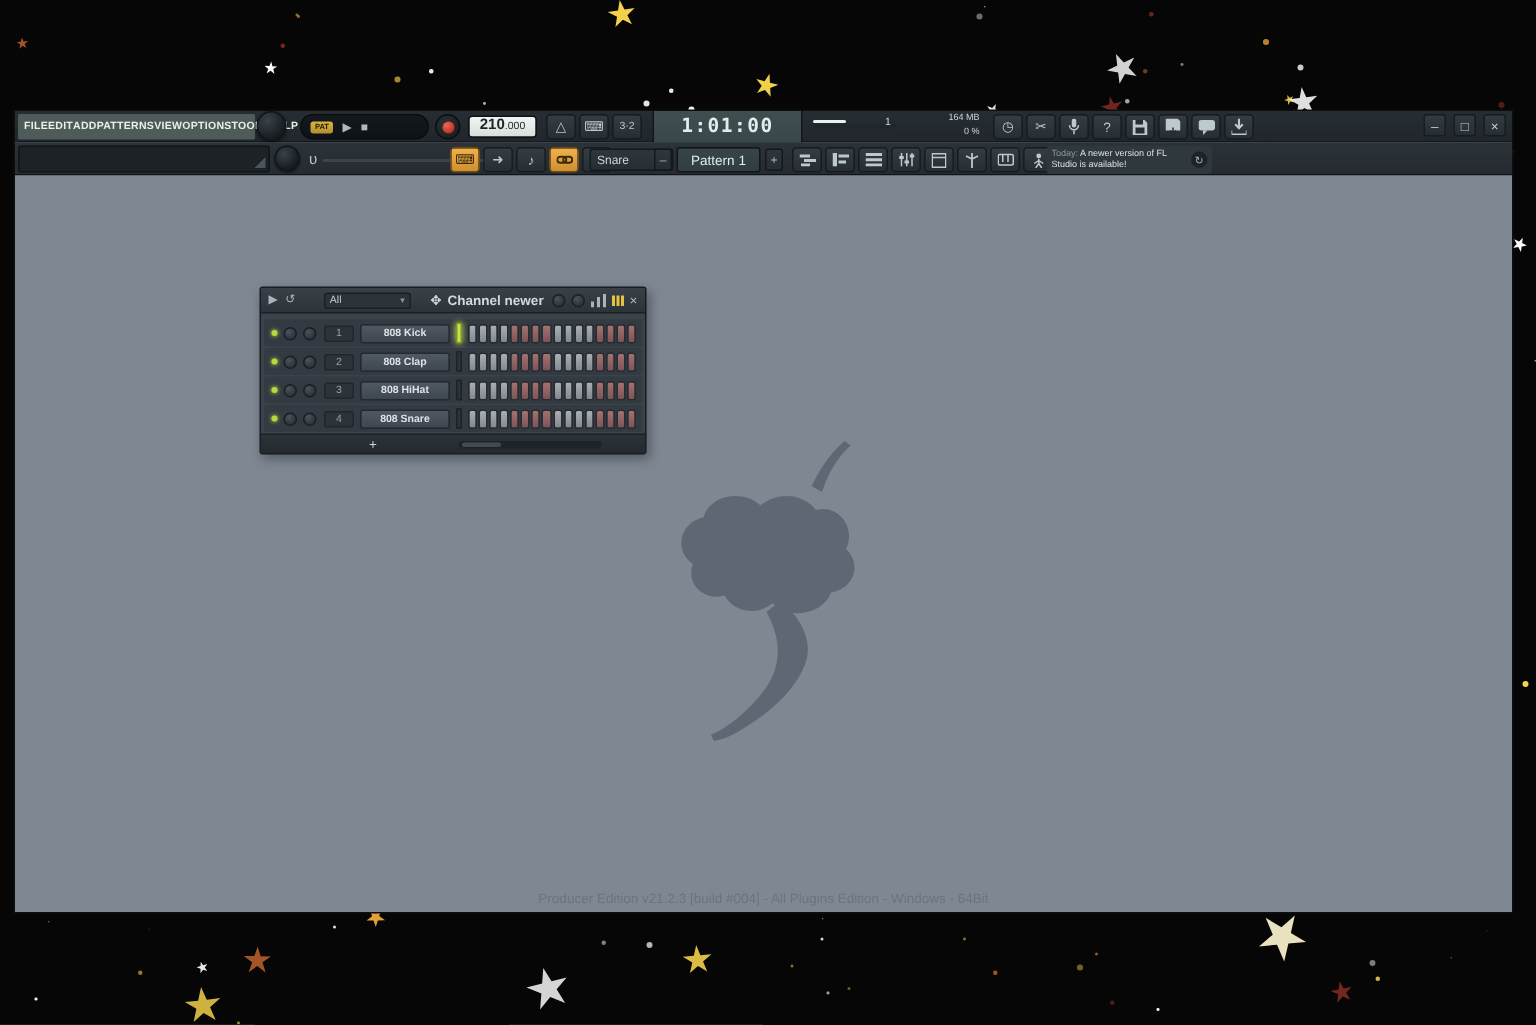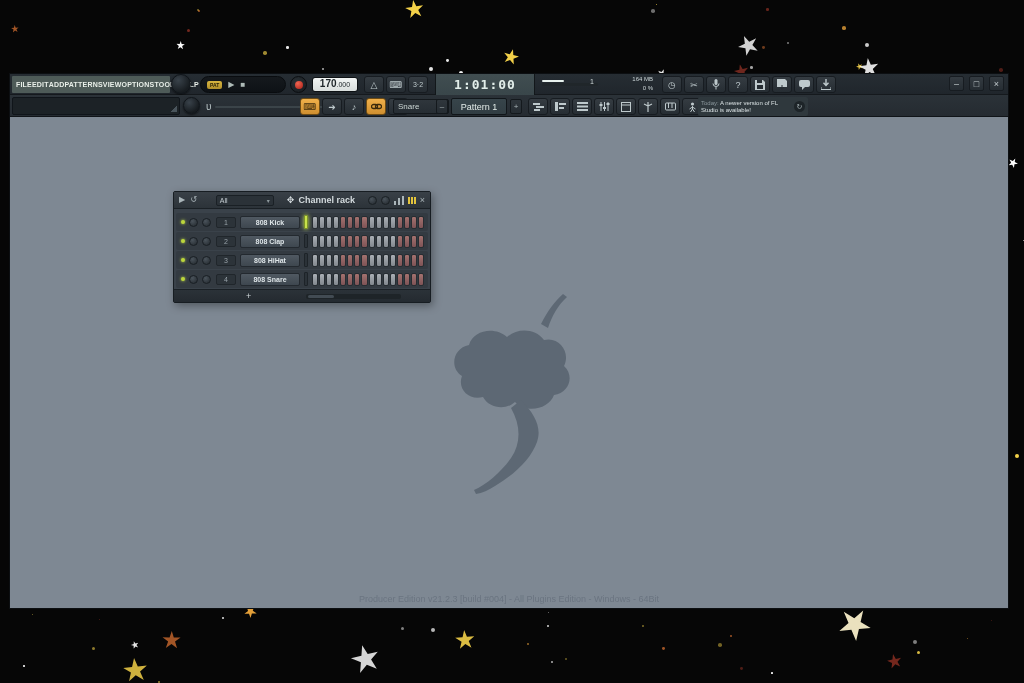--- a/index.html
+++ b/index.html
@@ -484,21 +484,21 @@
         <span class="pat-chip">PAT</span>
         <span class="tp-glyph">▶</span>
         <span class="tp-glyph">■</span>
       </div>
 
       <div class="record-btn">
         <span class="record-dot"></span>
       </div>
 
       <div class="tempo-box">
-        <span class="tempo-main">170</span>
+        <span class="tempo-main">210</span>
         <span class="tempo-frac">.000</span>
       </div>
 
       <div class="icon-btn" style="left:354px">
           <span>△</span>
         </div>
       <div class="icon-btn" style="left:376px">
           <span>⌨</span>
         </div>
       <div class="icon-btn" style="left:398px;font-size:7px">
@@ -698,21 +698,21 @@
     <div id="channel-rack">
       <div class="rack-title">
         <span class="rack-glyph">▶</span>
         <span class="rack-glyph">↺</span>
         <div class="rack-filter">
           <span>All</span>
           <span class="snap-caret">▾</span>
         </div>
         <div class="rack-name">
           <span>✥</span>
-          <span>Channel rack</span>
+          <span>Channel newer</span>
         </div>
         <div class="rack-right">
           <div class="rack-knob"></div>
           <div class="rack-knob"></div>
           <svg width="10" height="9" viewBox="0 0 10 9">
               <rect x="0" y="5" width="2" height="4" fill="#aab5b9"></rect>
               <rect x="4" y="2" width="2" height="7" fill="#aab5b9"></rect>
               <rect x="8" y="0" width="2" height="9" fill="#aab5b9"></rect>
             </svg>
           <div class="led-meter">

